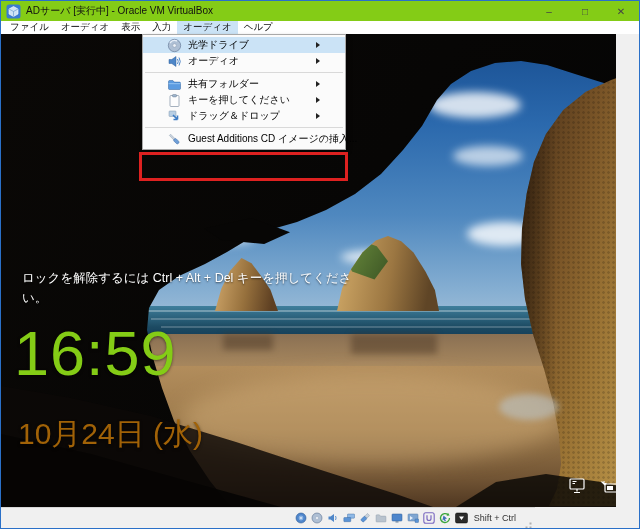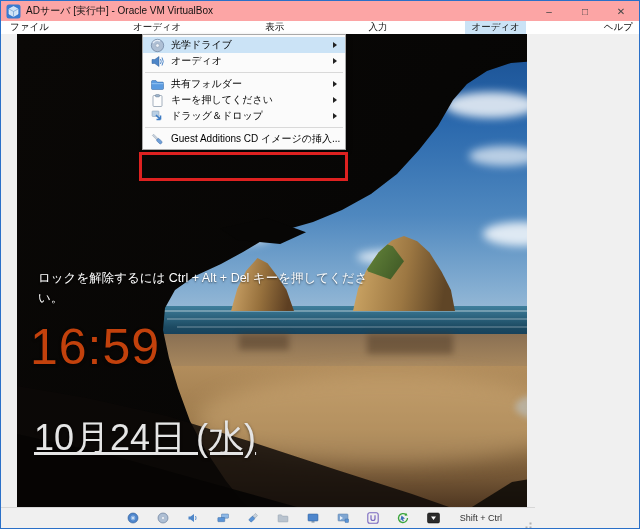--- a/index.html
+++ b/index.html
@@ -1,29 +1,29 @@
 <!DOCTYPE html>
 <html><head>
 <meta charset="utf-8">
 <style>
   html,body{margin:0;padding:0;background:#555;}
   .window{position:relative;width:640px;height:529px;box-sizing:border-box;border:1px solid #2a70c8;
     background:#f0f0f0;font-family:"Liberation Sans","DejaVu Sans",sans-serif;overflow:hidden;}
   
-  .titlebar{height:20px;background:#fca5a5;display:flex;align-items:center;}
+  .titlebar{height:20px;background:#84cc16;display:flex;align-items:center;}
   .title-icon{width:15px;height:15px;margin:0 5px 0 5px;flex:none;}
   .title-text{font-size:10px;color:#111;flex:1;white-space:nowrap;overflow:hidden;}
   .cap-btn{width:36px;height:20px;display:flex;align-items:center;justify-content:center;
     font-size:10px;color:#444;flex:none;}
   
-  .menubar{height:13px;background:#ffffff;display:flex;align-items:stretch;font-size:9.5px;color:#111;padding-left:3px;justify-content:space-between;}
+  .menubar{height:13px;background:#ffffff;display:flex;align-items:stretch;font-size:9.5px;color:#111;padding-left:3px;}
   .mb-item{padding:0 6px;display:flex;align-items:center;}
   .mb-item.active{background:#cbe3f6;}
   
-  .vm{position:absolute;left:16px;top:33px;width:510px;height:473px;background:#000;overflow:hidden;z-index:1;}
+  .vm{position:absolute;left:0;top:33px;width:615px;height:473px;background:#000;overflow:hidden;z-index:1;}
   .vm *{position:absolute;}
   .sky{left:0;top:0;width:638px;height:302px;
     background:linear-gradient(180deg,#174d90 0%,#2b69ad 30%,#4f88bf 60%,#86afd2 85%,#abc5da 100%);}
   .cloud{background:#fff;border-radius:50%;filter:blur(4px);opacity:.8;}
   .ocean{left:0;top:272px;width:638px;height:30px;background:linear-gradient(180deg,#3f7f9c,#1c4a62 70%,#16405a);}
   .foam{height:2px;background:rgba(255,255,255,.55);filter:blur(.6px);}
   .wetsand{left:0;top:300px;width:638px;height:34px;background:linear-gradient(180deg,#8a7053,#a8885e);}
   .sand{left:0;top:332px;width:638px;height:141px;
     background:linear-gradient(180deg,#b28d5c,#9a784a 45%,#715434 80%,#4f3721);}
   .sandlight{left:180px;top:340px;width:380px;height:90px;border-radius:50%;
@@ -51,40 +51,40 @@
   .pillar .rim{left:0;top:0;width:100%;height:100%;
     background:linear-gradient(90deg,rgba(18,11,4,.75),transparent 38%);}
   .shadowL1{left:0;top:0;width:638px;height:473px;background:rgba(12,9,7,.82);
     clip-path:polygon(0 352px,70px 364px,150px 382px,235px 408px,320px 436px,395px 460px,432px 473px,0 473px);}
   .shadowL2{left:0;top:0;width:638px;height:473px;background:rgba(5,4,3,.9);
     clip-path:polygon(0 400px,90px 420px,190px 448px,262px 468px,280px 473px,0 473px);}
   .shadowR{left:0;top:0;width:638px;height:473px;background:rgba(9,7,5,.82);
     clip-path:polygon(455px 473px,495px 448px,545px 440px,600px 448px,638px 456px,638px 473px);}
   .lock-msg{left:21px;top:234px;width:332px;font-size:12.5px;line-height:1.6;color:#fff;
     text-shadow:0 1px 2px rgba(0,0,0,.6);}
-  .lock-time{left:13px;top:288px;font-size:50px;font-weight:200;color:#c2410c;letter-spacing:1px;line-height:1;
+  .lock-time{left:13px;top:288px;font-size:63px;font-weight:200;color:#84cc16;letter-spacing:1px;line-height:1;
     text-shadow:0 1px 3px rgba(0,0,0,.5);}
-  .lock-date{left:17px;top:380px;font-size:36px;font-weight:300;color:#e5e5e5;text-shadow:0 1px 3px rgba(0,0,0,.5);text-decoration:underline;}
+  .lock-date{left:17px;top:380px;font-size:30px;font-weight:300;color:#a16207;text-shadow:0 1px 3px rgba(0,0,0,.5);}
   .lock-ic-net{left:568px;top:444px;}
   .lock-ic-pow{left:598px;top:446px;}
   
   .vbmenu{position:absolute;left:141px;top:33px;width:204px;box-sizing:border-box;background:#fbfbfb;
     border:1px solid #a9a9a9;box-shadow:2px 2px 4px rgba(0,0,0,.3);padding:2px 0;z-index:40;}
-  .mi{height:16px;display:flex;align-items:center;font-size:10px;color:#000;padding:0 2px;}
+  .mi{height:16px;display:flex;align-items:center;font-size:10px;color:#000;padding:0 19px;}
   .mi.sel{background:#cbe3f6;}
   .mi .ic{width:16px;height:15px;margin:0 6px 0 4px;flex:none;display:flex;align-items:center;justify-content:center;}
   .mi .lbl{white-space:nowrap;}
   .mi .arrow{margin-left:auto;margin-right:6px;width:0;height:0;border-left:4px solid #222;
     border-top:3.5px solid transparent;border-bottom:3.5px solid transparent;flex:none;}
   .msep{height:1px;background:#d9d9d9;margin:3px 2px;}
   .annot{position:absolute;left:138px;top:151px;width:209px;height:29px;box-sizing:border-box;
     border:3px solid #de2120;z-index:60;}
   
   .statusbar{position:absolute;left:0;bottom:0;width:534px;height:21px;background:#f0f0f0;
-    border-top:1px solid #d7d7d7;display:flex;align-items:center;justify-content:flex-end;gap:17px;
+    border-top:1px solid #d7d7d7;display:flex;align-items:center;justify-content:flex-end;gap:3px;
     padding-right:2px;box-sizing:border-box;z-index:5;}
   .sic{width:13px;height:13px;display:flex;align-items:center;justify-content:center;flex:none;}
   .hostkey{font-size:9px;color:#333;margin:0 2px 0 3px;white-space:nowrap;}
   .grip{width:12px;height:12px;flex:none;align-self:flex-end;}
 </style>
 </head>
 <body>
 
 <div class="window">
 

